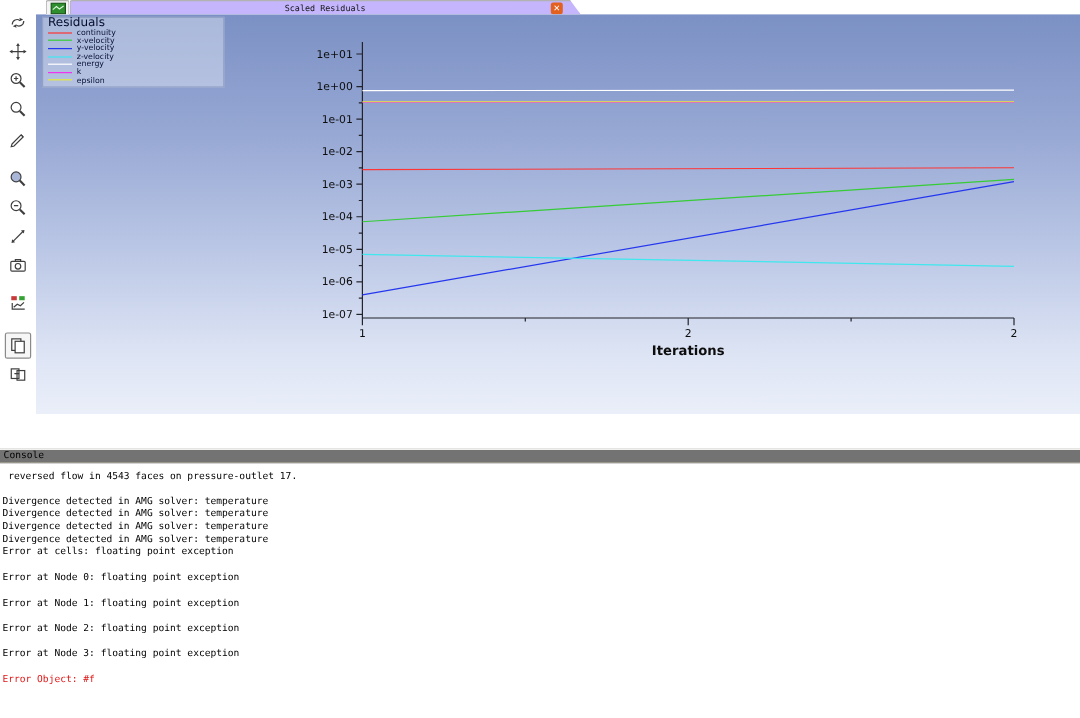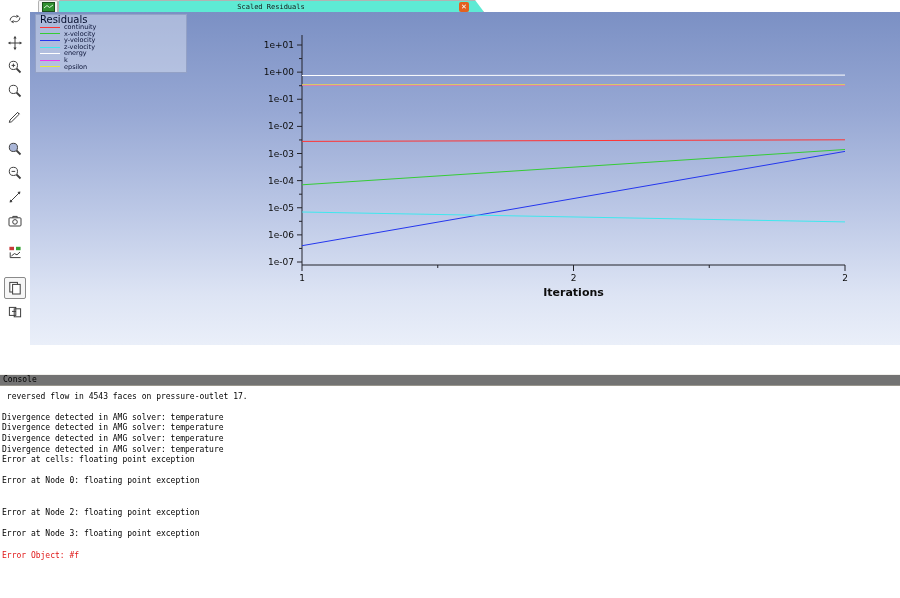--- a/index.html
+++ b/index.html
@@ -4,21 +4,21 @@
 <style>
   *{box-sizing:border-box;margin:0;padding:0}
   html,body{width:900px;height:598px;overflow:hidden}
   body{position:relative;background:#fff;font-family:"DejaVu Sans",sans-serif}
 
   .graphics-area{position:absolute;left:0;top:0;width:900px;height:374px;background:#fff}
 
   .tab-strip{position:absolute;left:30px;top:0;height:12px;display:flex;align-items:flex-end;z-index:3}
   .mini-tab{margin-left:8px;width:20px;height:12px;background:#f4f4f4;border:1px solid #b2b2b2;border-bottom:none;
             border-radius:2px 2px 0 0;display:flex;align-items:center;justify-content:center}
-  .main-tab{position:relative;width:426px;height:12px;background:#5eead4;border:1px solid #b2b2b2;border-bottom:none;
+  .main-tab{position:relative;width:426px;height:12px;background:#c4b5fd;border:1px solid #b2b2b2;border-bottom:none;
             border-radius:2px 2px 0 0;clip-path:polygon(0 0,calc(100% - 9px) 0,100% 100%,0 100%);
             display:flex;align-items:center;justify-content:center}
   .tab-title{font-family:"DejaVu Sans Mono",monospace;font-size:7px;color:#151515}
   .tab-close{position:absolute;right:14px;top:1px;width:10px;height:10px;background:#e3611f;border-radius:2px;
              color:#fff;font-size:7px;line-height:10px;text-align:center;cursor:pointer}
 
   .left-toolbar{position:absolute;left:0;top:8px;width:30px;display:flex;flex-direction:column;align-items:center;z-index:2}
   .tool-btn{width:22px;height:22px;margin-bottom:2px;display:flex;align-items:center;justify-content:center;
             border:1px solid transparent;cursor:pointer}
   .tool-btn svg{width:16px;height:16px}
@@ -238,20 +238,21 @@
       <div class="console-line"> reversed flow in 4543 faces on pressure-outlet 17.</div>
       <div class="console-line">&nbsp;</div>
       <div class="console-line">Divergence detected in AMG solver: temperature</div>
       <div class="console-line">Divergence detected in AMG solver: temperature</div>
       <div class="console-line">Divergence detected in AMG solver: temperature</div>
       <div class="console-line">Divergence detected in AMG solver: temperature</div>
       <div class="console-line">Error at cells: floating point exception</div>
       <div class="console-line">&nbsp;</div>
       <div class="console-line">Error at Node 0: floating point exception</div>
       <div class="console-line">&nbsp;</div>
+      <div class="console-line">Error at Node 1: floating point exception</div>
       <div class="console-line">&nbsp;</div>
       <div class="console-line">Error at Node 2: floating point exception</div>
       <div class="console-line">&nbsp;</div>
       <div class="console-line">Error at Node 3: floating point exception</div>
       <div class="console-line">&nbsp;</div>
       <div class="console-line error">Error Object: #f</div>
     </div>
 </div>
 
 </body></html>

